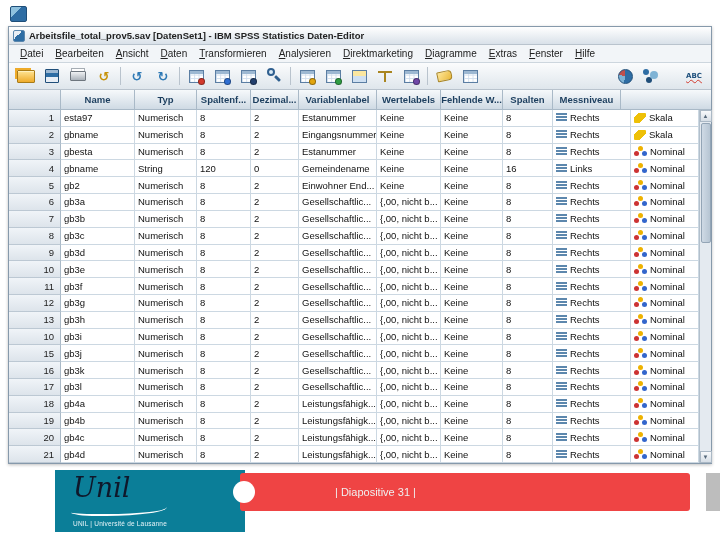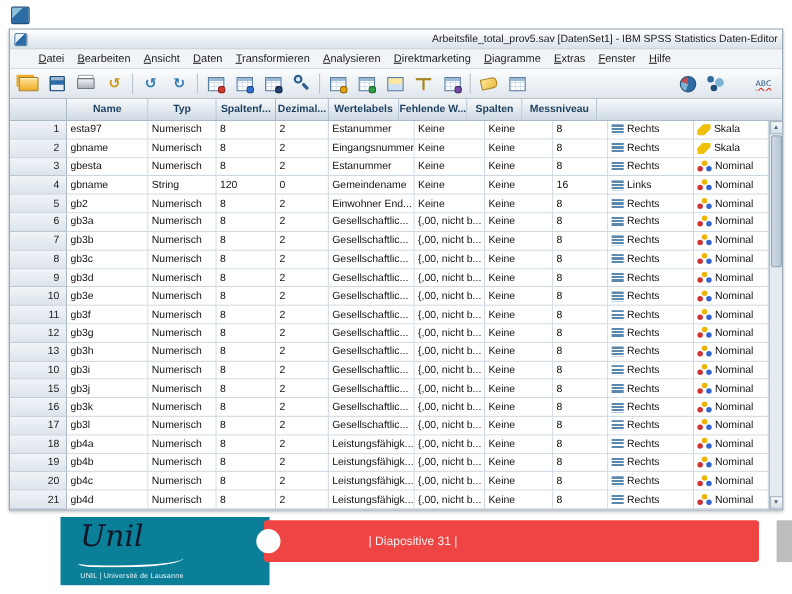--- a/index.html
+++ b/index.html
@@ -10,25 +10,25 @@
   .app-icon{position:absolute;left:10px;top:6px;width:15px;height:14px;border-radius:2px;
     background:linear-gradient(135deg,#8fc1de 35%,#2e6da4 35%);border:1px solid #1f4e79;}
 
   
   .window{position:absolute;left:8px;top:26px;width:704px;height:438px;
     border:1px solid #8699ab;background:#fff;box-shadow:0 1px 3px rgba(0,0,0,.25);box-sizing:border-box;}
   .titlebar{height:18px;display:flex;align-items:center;padding:0 4px;box-sizing:border-box;
     background:linear-gradient(#ffffff,#d9e1e9);border-bottom:1px solid #b9c3cd;}
   .win-icon{width:12px;height:12px;margin-right:4px;border:1px solid #5b87ad;border-radius:2px;box-sizing:border-box;
     background:linear-gradient(135deg,#e8eef5 40%,#2e6da4 40%);}
-  .title-text{flex:1;text-align:right;font-size:9.5px;font-weight:normal;color:#222;
+  .title-text{flex:1;text-align:left;font-size:9.5px;font-weight:bold;color:#222;
     white-space:nowrap;overflow:hidden;}
 
   .menubar{height:17px;display:flex;align-items:center;background:#f2f5f8;
-    border-bottom:1px solid #cdd6de;padding:0 20px;font-size:10px;color:#222;}
+    border-bottom:1px solid #cdd6de;padding:0 5px;font-size:10px;color:#222;}
   .menu-item{padding:1px 6px;cursor:default;display:inline-block;}
   .menu-item::first-letter{text-decoration:underline;}
 
   .toolbar{height:27px;display:flex;align-items:center;padding:0 4px;box-sizing:border-box;
     background:linear-gradient(#fbfcfd,#dfe6ec);border-bottom:1px solid #b9c3cd;}
   .sep{width:1px;height:18px;background:#b9c3cd;margin:0 3px;flex:none;}
   .tb{width:24px;height:22px;margin:0 1px;position:relative;display:flex;align-items:center;
       justify-content:center;flex:none;font-family:"DejaVu Sans",sans-serif;font-size:13px;}
   .tb.push{margin-left:auto;}
   .glyph-blue{color:#2e79b5;font-weight:bold;}
@@ -56,21 +56,21 @@
   .k-split::before{content:"";width:13px;height:11px;border:1px solid #5b7ea3;
     background:linear-gradient(#fbe7a0 50%,#cfe0f2 50%);}
   .k-scale::before{content:"";position:absolute;left:5px;top:6px;width:14px;height:2px;background:#a9851f;}
   .k-scale::after{content:"";position:absolute;left:11px;top:6px;width:2px;height:11px;background:#a9851f;}
   .k-tag::before{content:"";width:13px;height:8px;border-radius:1px 4px 4px 1px;border:1px solid #a8831f;
     background:linear-gradient(135deg,#ffe79a,#e9b83a);transform:rotate(-12deg);}
   .k-pie::before{content:"";width:13px;height:13px;border-radius:50%;border:1px solid #1f4e79;
     background:conic-gradient(#2e6da4 0 55%,#7fb3d5 55% 80%,#c0504d 80%);}
   .k-bubbles::before{content:"";position:absolute;left:4px;top:4px;width:6px;height:6px;border-radius:50%;
     background:#2e6da4;box-shadow:8px 3px 0 1px #7fb3d5,3px 8px 0 0 #1f4e79;}
-  .k-abc{font-size:7px;font-weight:normal;color:#1d4f7c;
+  .k-abc{font-size:7px;font-weight:bold;color:#1d4f7c;
     text-decoration-line:underline;text-decoration-style:wavy;text-decoration-color:#d23b2f;margin-left:18px;}
 
   
   .grid{position:relative;height:373px;}
   .header-row{display:flex;height:20px;}
   .header-row::after{content:"";flex:1;background:linear-gradient(#f6f9fb,#cfdae4);
     border-bottom:1px solid #a9b9c7;}
   .th{box-sizing:border-box;flex:none;display:flex;align-items:center;justify-content:center;
     font-size:9.5px;font-weight:bold;color:#1c3e5e;overflow:hidden;white-space:nowrap;
     background:linear-gradient(#f6f9fb,#cfdae4);border-right:1px solid #a9b9c7;border-bottom:1px solid #a9b9c7;}
@@ -168,20 +168,21 @@
         <div class="tb k-abc">ABC</div>
       </div>
 
     <div class="grid">
       <div class="header-row">
           <div class="th c0"></div>
           <div class="th c1">Name</div>
           <div class="th c2">Typ</div>
           <div class="th c3">Spaltenf...</div>
           <div class="th c4">Dezimal...</div>
+          <div class="th c5">Variablenlabel</div>
           <div class="th c6">Wertelabels</div>
           <div class="th c7">Fehlende W...</div>
           <div class="th c8">Spalten</div>
           <div class="th c10">Messniveau</div>
         </div>
       <div class="rows">
           <div class="t-row">
             <div class="td rowhead c0">1</div>
             <div class="td c1">esta97</div>
             <div class="td c2">Numerisch</div>

